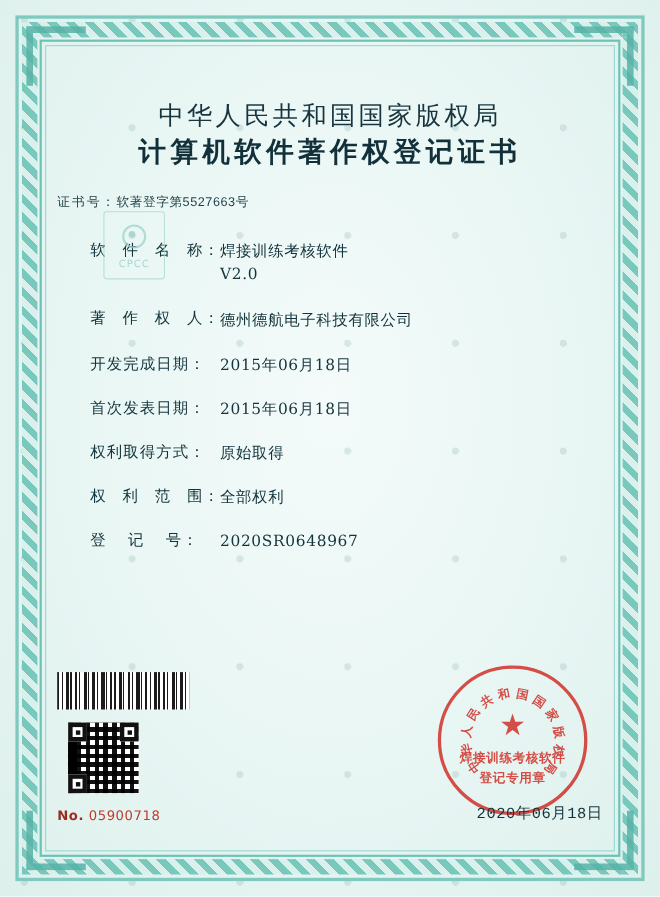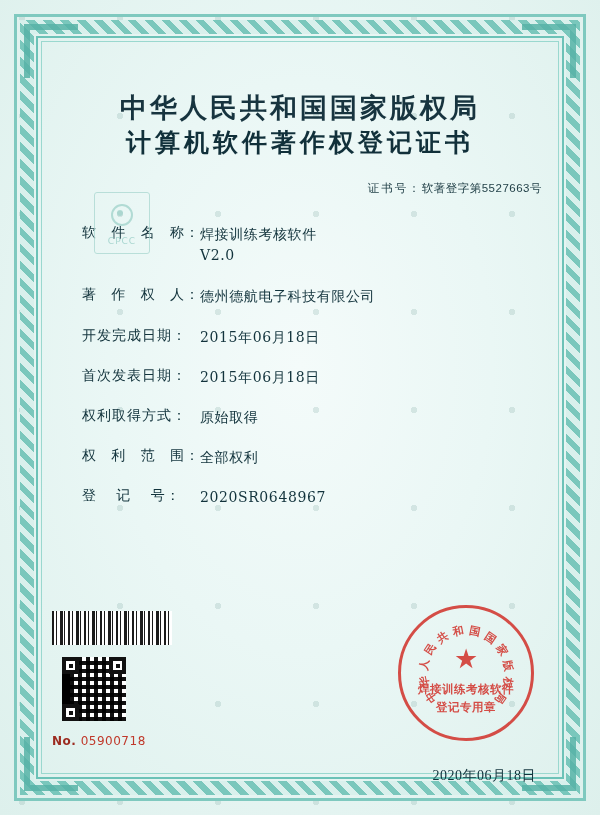--- a/index.html
+++ b/index.html
@@ -90,36 +90,36 @@
     top: 52px;
     bottom: 52px;
   }
 
   .title-block {
     text-align: center;
     padding-top: 38px;
   }
   .title-main {
     font-family: "DejaVu Serif", "Liberation Serif", serif;
-    font-size: 27px;
-    font-weight: bold;
+    font-size: 23px;
+    font-weight: normal;
     color: #17343f;
     letter-spacing: 3px;
   }
   .title-sub {
     font-family: "DejaVu Serif", "Liberation Serif", serif;
     font-size: 25px;
     font-weight: bold;
     color: #11303a;
     letter-spacing: 4px;
   }
 
   .cert-no {
     margin-top: 22px;
-    text-align: right;
+    text-align: left;
     font-size: 11.5px;
     color: #1d3c44;
     padding-right: 6px;
     letter-spacing: .5px;
   }
   .cert-no .label { letter-spacing: 2px; }
 
   
   .emblem {
     position: absolute;
@@ -264,27 +264,26 @@
     top: 133px;
     font-size: 12px;
     color: #c0392b;
     letter-spacing: .5px;
     font-family: "DejaVu Sans", sans-serif;
   }
   .serial .pre { color: #9c2b20; font-weight: bold; }
 
   .issue-date {
     position: absolute;
-    right: 64px;
+    right: 52px;
     top: 130px;
     font-size: 14px;
     color: #12333c;
-    font-family: Liberation Serif, serif;
+    font-family: Liberation Mono, monospace;
     letter-spacing: .5px;
-    margin-top: 36px;
   }
 
   
   .seal {
     position: absolute;
     right: 66px;
     top: 4px;
     width: 130px;
     height: 130px;
     border: 3.2px solid #d2362f;

